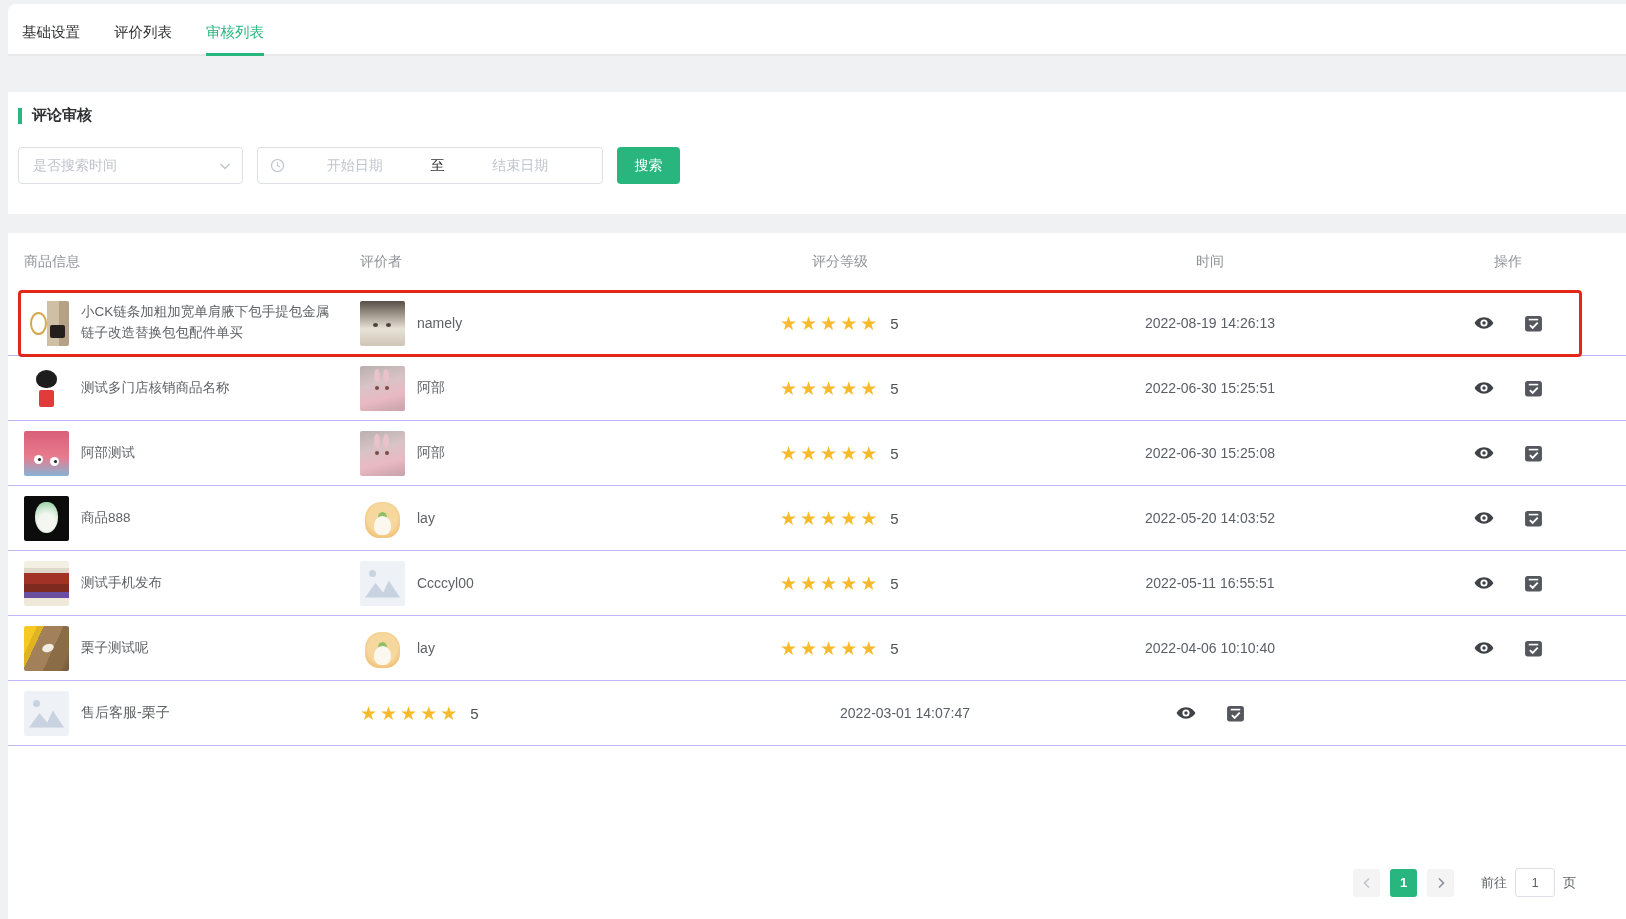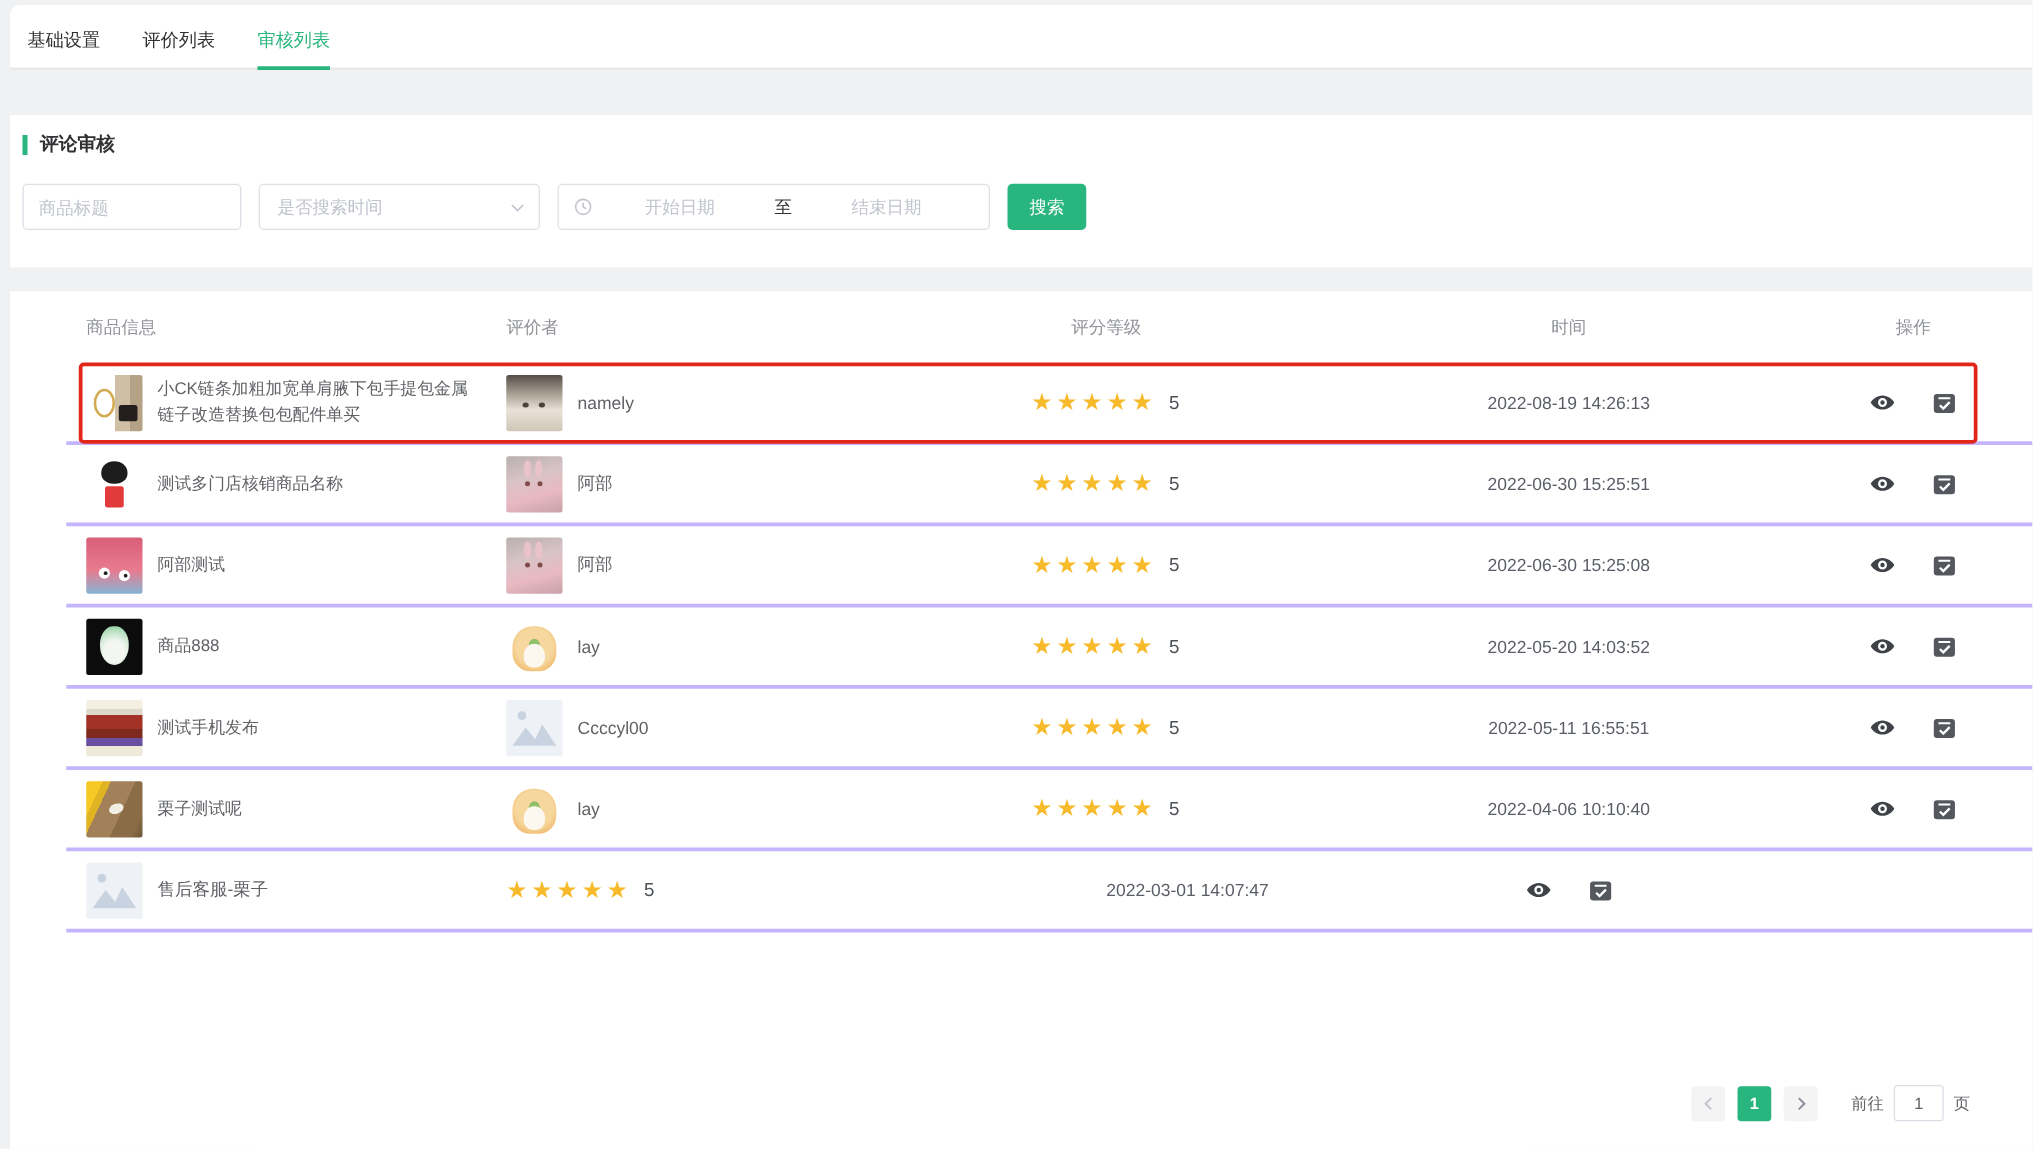--- a/index.html
+++ b/index.html
@@ -50,26 +50,26 @@
   .inp.daterange .ph { color:#c0c4cc; flex:1; text-align:center; }
   .inp.daterange .sep { color:#303133; padding:0 6px; }
   .btn-search {
     width:63px; height:37px; border:none; border-radius:4px;
     background:#29b57e; color:#fff; font-size:14px; cursor:pointer;
     font-family:inherit;
   }
 
   
   .table-card { margin-top:19px; height:694px; position:relative; }
-  .grid-cols { display:grid; grid-template-columns:336px 420px 250px 360px 1fr; align-items:center; padding-left:16px;margin-left:45px; }
+  .grid-cols { display:grid; grid-template-columns:336px 420px 250px 360px 1fr; align-items:center; padding-left:16px; }
   .thead { height:58px; color:#909399; font-size:14px; }
   .thead .c3 { padding-left:32px; }
   .thead .c4 { text-align:center; }
   .thead .c5 { text-align:center; }
-  .trow { height:65px; border-bottom:3px solid #c4b5fd; position:relative; }
+  .trow { height:65px; border-bottom:1px solid #c4b5fd; position:relative; }
   .trow.highlighted::after {
     content:""; position:absolute; left:10px; right:44px; top:-1px; bottom:-2px;
     border:3px solid #e3261a; border-radius:4px; pointer-events:none; z-index:5;
   }
   .cell-product { display:flex; align-items:center; gap:12px; padding-right:20px; }
   .cell-product .title { font-size:13.5px; line-height:1.55; color:#606266; max-width:255px; }
   .cell-reviewer { display:flex; align-items:center; gap:12px; }
   .cell-rating { display:flex; align-items:center; gap:10px; }
   .stars { color:#f7ba2a; font-size:19px; letter-spacing:3px; line-height:1; }
   .rating-num { color:#4c5057; font-size:15px; }
@@ -131,23 +131,20 @@
     <div class="tab">评价列表</div>
     <div class="tab active">审核列表</div>
   </div>
 
   <div class="card filter-card">
     <div class="section-title">
       <span class="bar"></span>
       <span class="txt">评论审核</span>
     </div>
     <div class="filter-row">
-      <div class="inp text">
-        <input placeholder="商品标题" style="">
-      </div>
       <div class="inp select">
         <span class="ph">是否搜索时间</span>
         <svg width="14" height="14" viewBox="0 0 14 14">
           <path d="M2.5 5l4.5 4.5L11.5 5" stroke="#c0c4cc" stroke-width="1.4" fill="none"></path>
         </svg>
       </div>
       <div class="inp daterange">
         <svg width="15" height="15" viewBox="0 0 16 16">
           <circle cx="8" cy="8" r="6.4" fill="none" stroke="#c0c4cc" stroke-width="1.3"></circle>
           <path d="M8 4.5V8l2.6 1.6" fill="none" stroke="#c0c4cc" stroke-width="1.3"></path>

